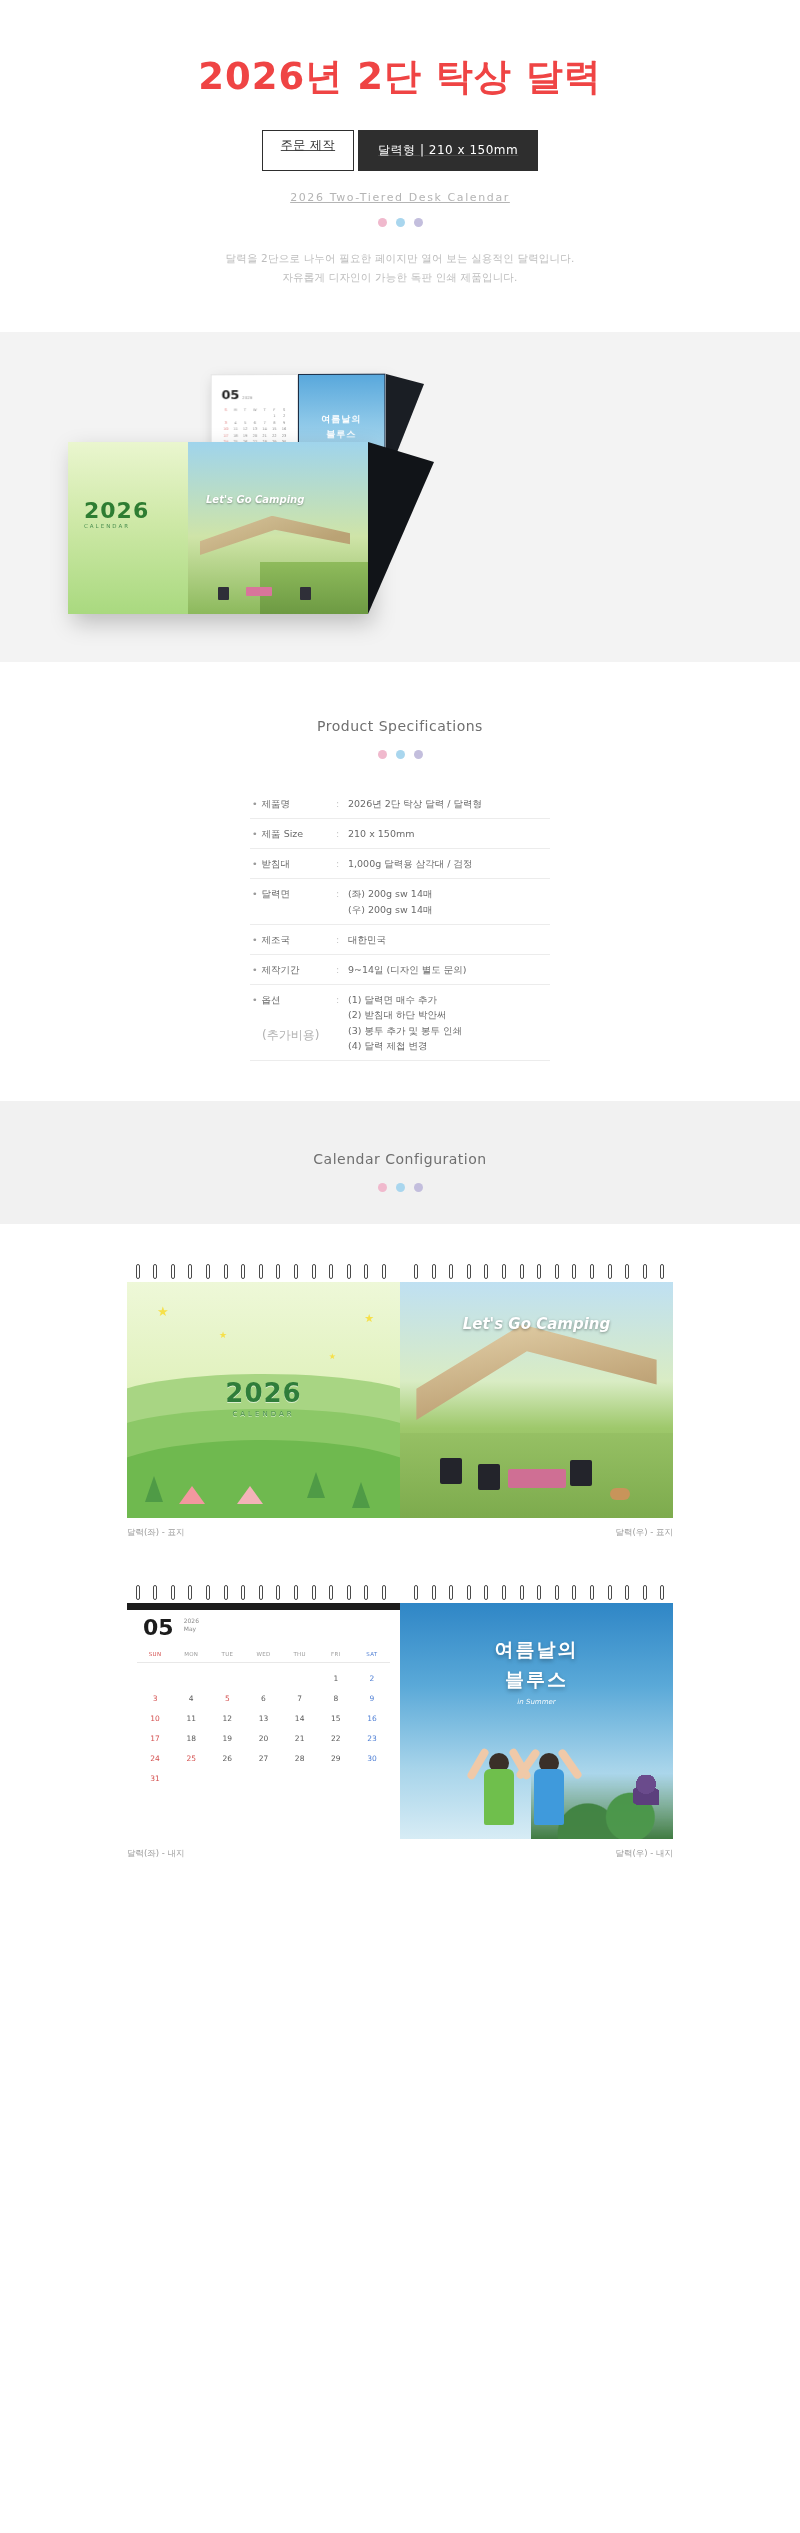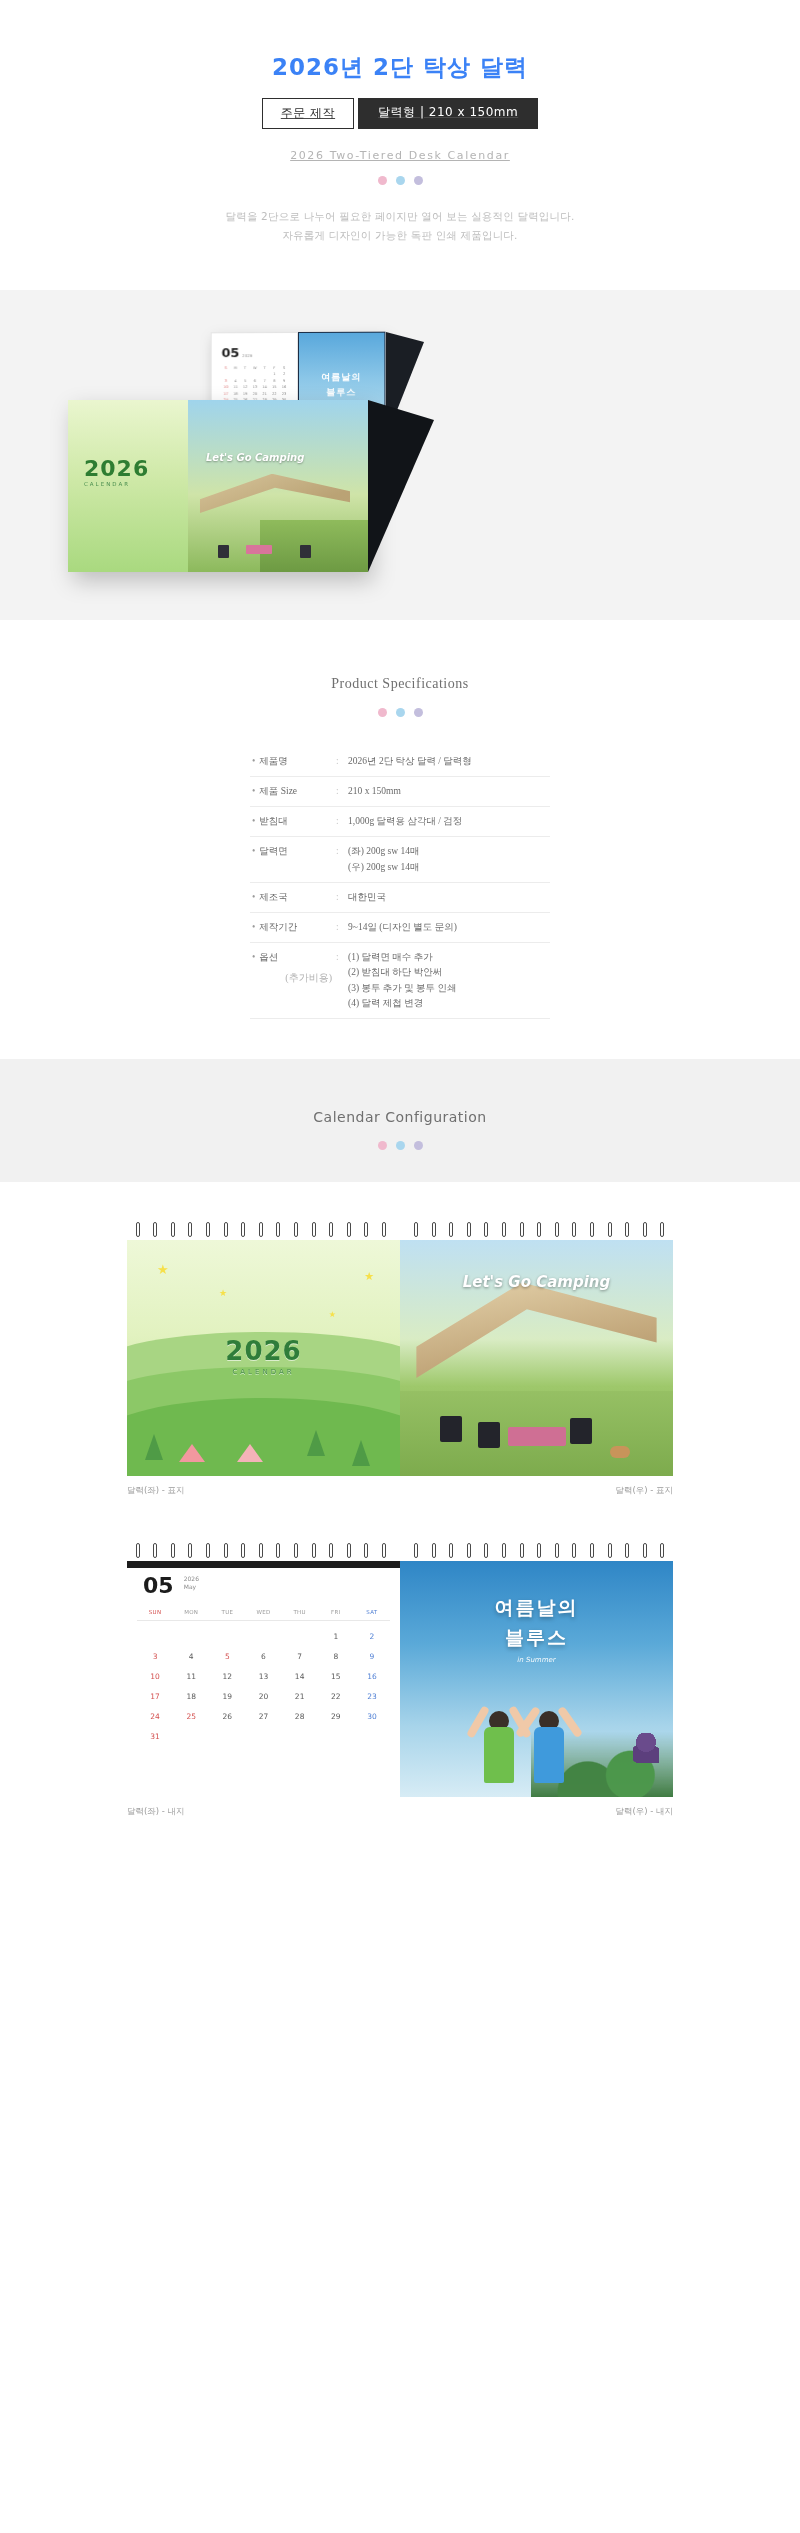--- a/index.html
+++ b/index.html
@@ -12,46 +12,46 @@
   }
   .page { width: 800px; position: relative; overflow: hidden; }
 
   
   .hero {
     background: #ffffff;
     padding: 52px 0 44px;
     text-align: center;
   }
   .hero-title {
-    font-size: 23px;
+    font-size: 37px;
     font-weight: bold;
     letter-spacing: 1px;
-    color: #3b82f6;
-    margin-bottom: 15px;
+    color: #ef4444;
+    margin-bottom: 28px;
   }
   .badge-row {
     display: flex;
     justify-content: center;
     align-items: stretch;
     margin-bottom: 20px;
     text-decoration: underline;
   }
   .badge-white {
     border: 1px solid #2e2e2e;
     background: #fff;
     color: #2e2e2e;
     font-size: 12px;
     padding: 6px 18px;
     letter-spacing: 0.5px;
   }
   .badge-black {
     background: #2e2e2e;
     color: #ffffff;
     font-size: 12px;
-    padding: 6px 20px;
+    padding: 12px 20px;
     letter-spacing: 0.5px;
     margin-left: 4px;
   }
   .hero-sub-en {
     font-size: 11px;
     color: #b4b4b4;
     letter-spacing: 1.6px;
     margin-bottom: 14px;
     text-decoration: underline;
   }
@@ -164,34 +164,34 @@
   }
   .wedge2 {
     position: absolute; left: 386px; top: 42px;
     width: 0; height: 0;
     border-left: 38px solid #1a1e24;
     border-top: 10px solid transparent;
     border-bottom: 96px solid transparent;
   }
 
   
-  .spec-section { background: #ffffff; padding: 56px 8px 40px; text-align: center; font-family: Liberation Serif, serif; }
+  .spec-section { background: #ffffff; padding: 56px 8px 40px; text-align: center; }
   .sec-title {
     font-size: 14px; color: #6f6f6f; letter-spacing: 0.5px; margin-bottom: 16px;
   }
   .spec-table {
     width: 300px; margin: 30px auto 0; text-align: left;
     border-collapse: collapse;
   }
   .spec-table tr { border-bottom: 1px solid #ececec; }
   .spec-table td { padding: 7px 2px; font-size: 9.5px; color: #6a6a6a; vertical-align: top; line-height: 1.6; }
   .spec-table td.k { width: 84px; white-space: nowrap; }
   .spec-table td.k .bullet { color: #9a9a9a; margin-right: 4px; }
   .spec-table td.c { width: 12px; color: #c5c5c5; }
-  .sub-note { font-size: 10px; color: #b1b1b1; display: block; margin-top: 5px; margin-left: 10px; text-align: right; }
+  .sub-note { font-size: 12px; color: #b1b1b1; display: block; margin-top: 19px; margin-left: 10px; }
   .opt-line { display: block; }
 
   .notes {
     width: 320px; margin: 56px auto 0; text-align: left;
   }
   .notes .hr { width: 26px; border-top: 1px dotted #cfcfcf; margin-bottom: 10px; }
   .notes p { font-size: 8px; color: #c0c0c0; line-height: 1.95; }
 
   
   .config-section { background: #f1f1f1; padding: 50px 0 10px; text-align: center; }

